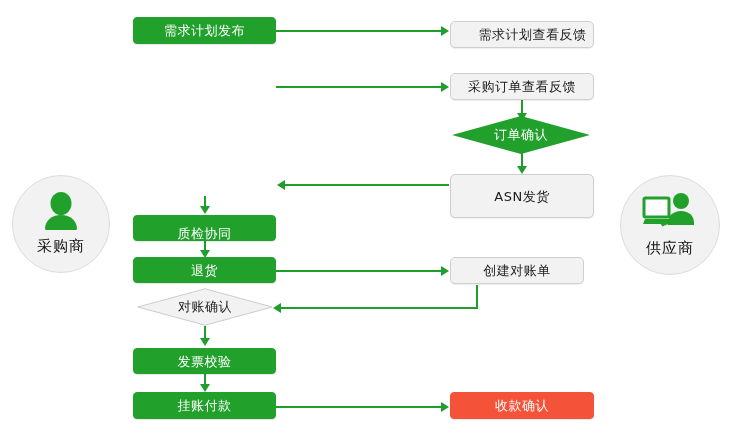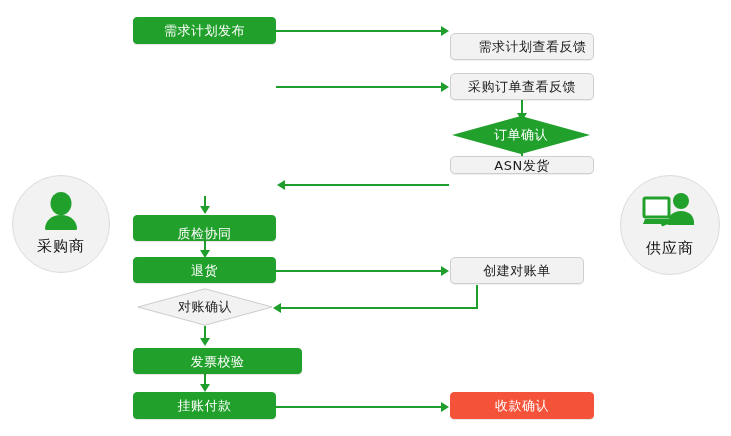--- a/index.html
+++ b/index.html
@@ -163,44 +163,44 @@
     <span>退货</span>
   </div>
 
   <div class="diamond grey" style="left:137px; top:288px; width:136px; height:38px;">
     <svg width="136" height="38" viewBox="0 0 136 38" aria-hidden="true">
       <polygon points="68,0.8 135.2,19 68,37.2 0.8,19" fill="#f2f2f2" stroke="#cccccc" stroke-width="1"></polygon>
     </svg>
     <span class="dlabel">对账确认</span>
   </div>
 
-  <div class="node green" style="left:133px; top:348px; width:169px; height:26px;">
+  <div class="node green" style="left:133px; top:348px; width:143px; height:26px;">
     <span>发票校验</span>
   </div>
 
   <div class="node green" style="left:133px; top:392px; width:143px; height:27px;">
     <span>挂账付款</span>
   </div>
 
-  <div class="node grey" style="left:450px; top:33px; width:144px; height:27px;padding-left:21px;">
+  <div class="node grey" style="left:450px; top:21px; width:144px; height:27px;padding-left:21px;">
     <span>需求计划查看反馈</span>
   </div>
 
   <div class="node grey" style="left:450px; top:73px; width:144px; height:27px;">
     <span>采购订单查看反馈</span>
   </div>
 
   <div class="diamond green" style="left:452px; top:116px; width:138px; height:38px;">
     <svg width="138" height="38" viewBox="0 0 138 38" aria-hidden="true">
       <polygon points="69,0 138,19 69,38 0,19" fill="#22a02c"></polygon>
     </svg>
     <span class="dlabel">订单确认</span>
   </div>
 
-  <div class="node grey" style="left:450px; top:156px; width:144px; height:18px;">
+  <div class="node grey" style="left:450px; top:174px; width:144px; height:44px;">
     <span>ASN发货</span>
   </div>
 
   <div class="node grey" style="left:450px; top:257px; width:134px; height:27px;">
     <span>创建对账单</span>
   </div>
 
   <div class="node red" style="left:450px; top:392px; width:144px; height:27px;">
     <span>收款确认</span>
   </div>

